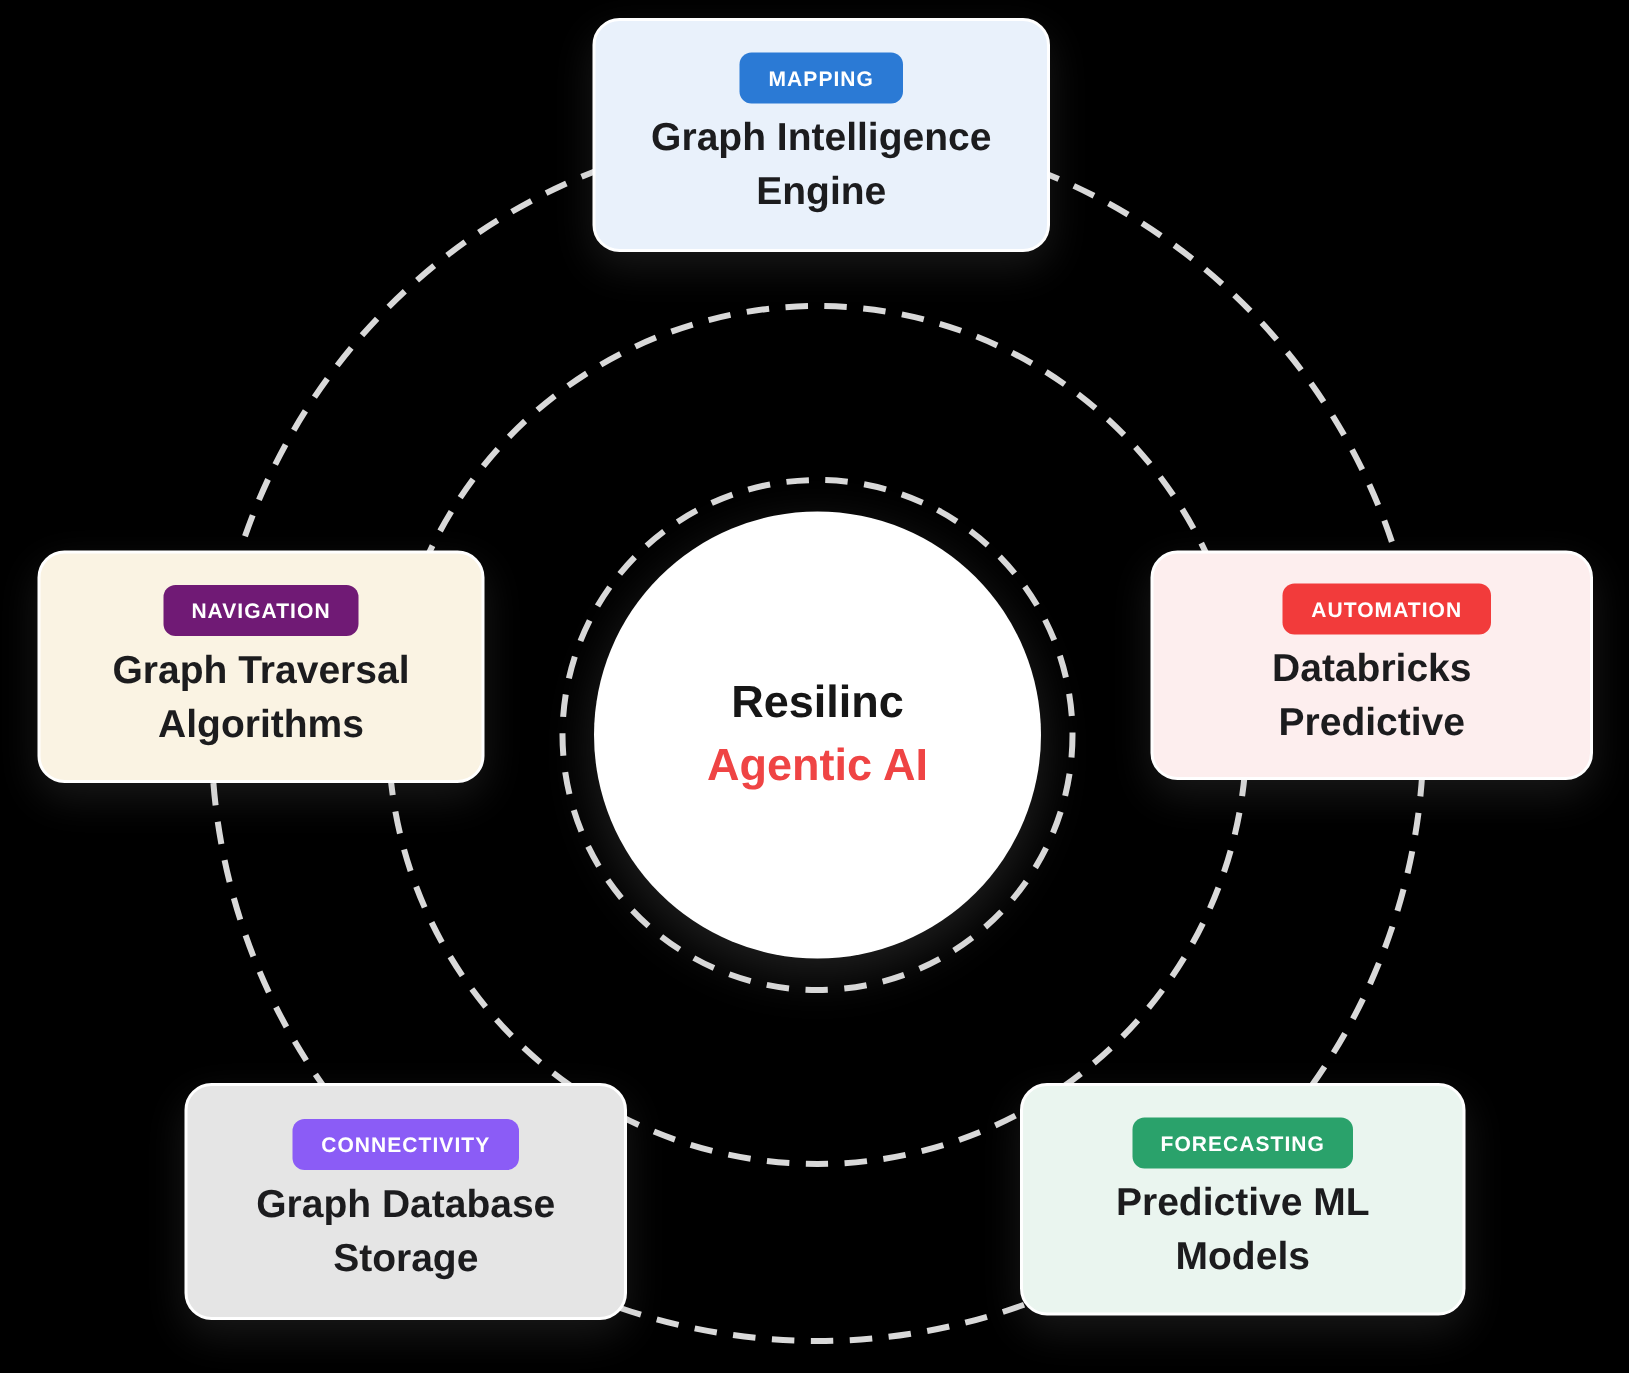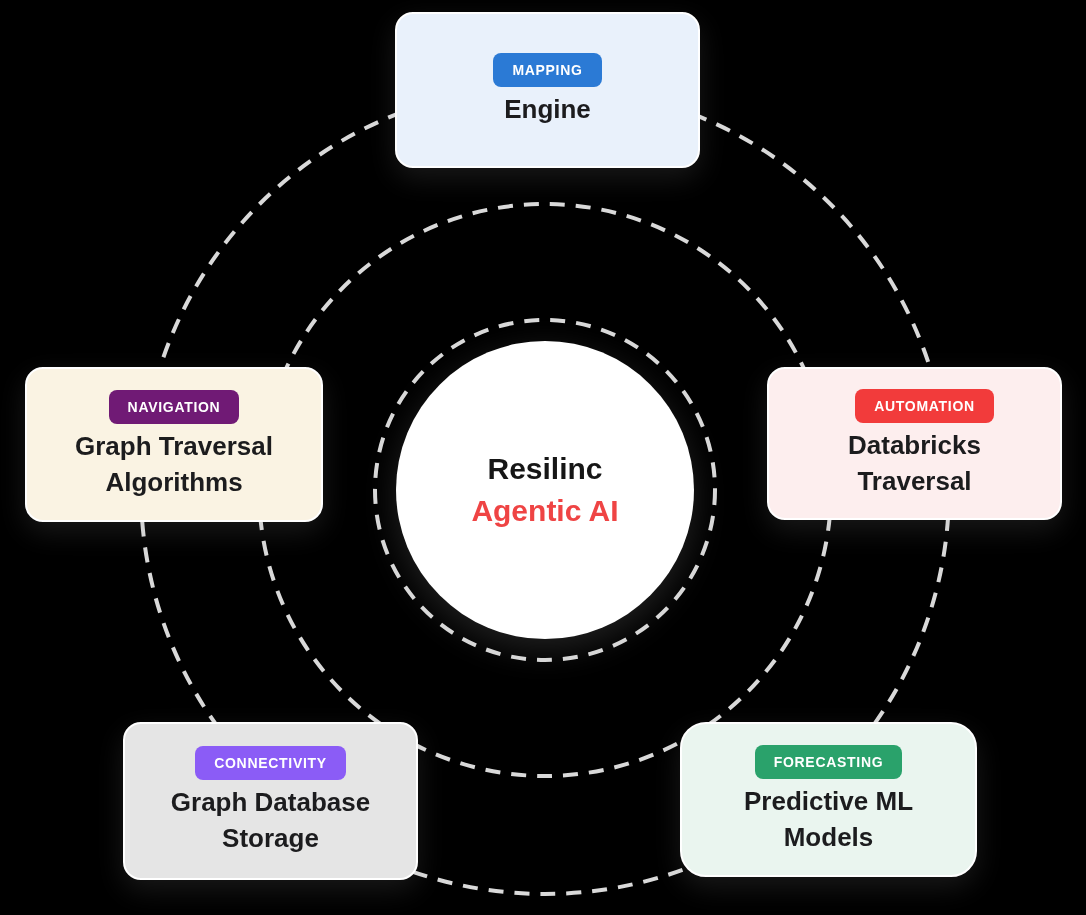--- a/index.html
+++ b/index.html
@@ -53,21 +53,21 @@
     flex-direction: column;
     align-items: center;
     justify-content: center;
     gap: 4px;
     box-shadow: 0 10px 28px rgba(180,180,180,0.14);
   }
   .card-mapping      { left: 395px; top: 12px;  width: 305px; height: 156px; }
   .card-navigation   { left: 25px;  top: 367px; width: 298px; height: 155px; }
   .card-automation   { left: 767px; top: 367px; width: 295px; height: 153px; }
   .card-connectivity { left: 123px; top: 722px; width: 295px; height: 158px; }
-  .card-forecasting  { left: 680px; top: 722px; width: 297px; height: 155px; border-radius: 26px; }
+  .card-forecasting  { left: 680px; top: 722px; width: 297px; height: 155px; }
   .badge {
     color: #ffffff;
     font-size: 14px;
     font-weight: 700;
     letter-spacing: 0.7px;
     line-height: 1;
     padding: 10px 19px;
     border-radius: 8px;
   }
   .card-title {
@@ -93,37 +93,38 @@
   </svg>
 
   <div class="hub" style="background: rgb(255, 255, 255);">
     <div class="hub-line" style="color: rgb(22, 22, 22);">Resilinc</div>
     <div class="hub-line" style="color: #ef4444;">Agentic AI</div>
   </div>
 
   <div class="card card-mapping" style="background: rgb(233, 241, 251);">
     <div class="badge" style="background: rgb(43, 122, 213);">MAPPING</div>
     <div class="card-title">
+      <div class="title-line">Graph Intelligence</div>
       <div class="title-line">Engine</div>
     </div>
   </div>
 
   <div class="card card-navigation" style="background: rgb(250, 243, 227);">
     <div class="badge" style="background: #701a75;">NAVIGATION</div>
     <div class="card-title">
       <div class="title-line">Graph Traversal</div>
       <div class="title-line">Algorithms</div>
     </div>
   </div>
 
   <div class="card card-automation" style="background: rgb(253, 238, 238);">
     <div class="badge" style="background: rgb(242, 59, 59); margin-left: 20px;">AUTOMATION</div>
     <div class="card-title">
       <div class="title-line">Databricks</div>
-      <div class="title-line">Traversal</div>
+      <div class="title-line">Predictive</div>
     </div>
   </div>
 
   <div class="card card-connectivity" style="background: #e5e5e5;">
     <div class="badge" style="background: rgb(139, 92, 246);">CONNECTIVITY</div>
     <div class="card-title">
       <div class="title-line">Graph Database</div>
       <div class="title-line">Storage</div>
     </div>
   </div>

